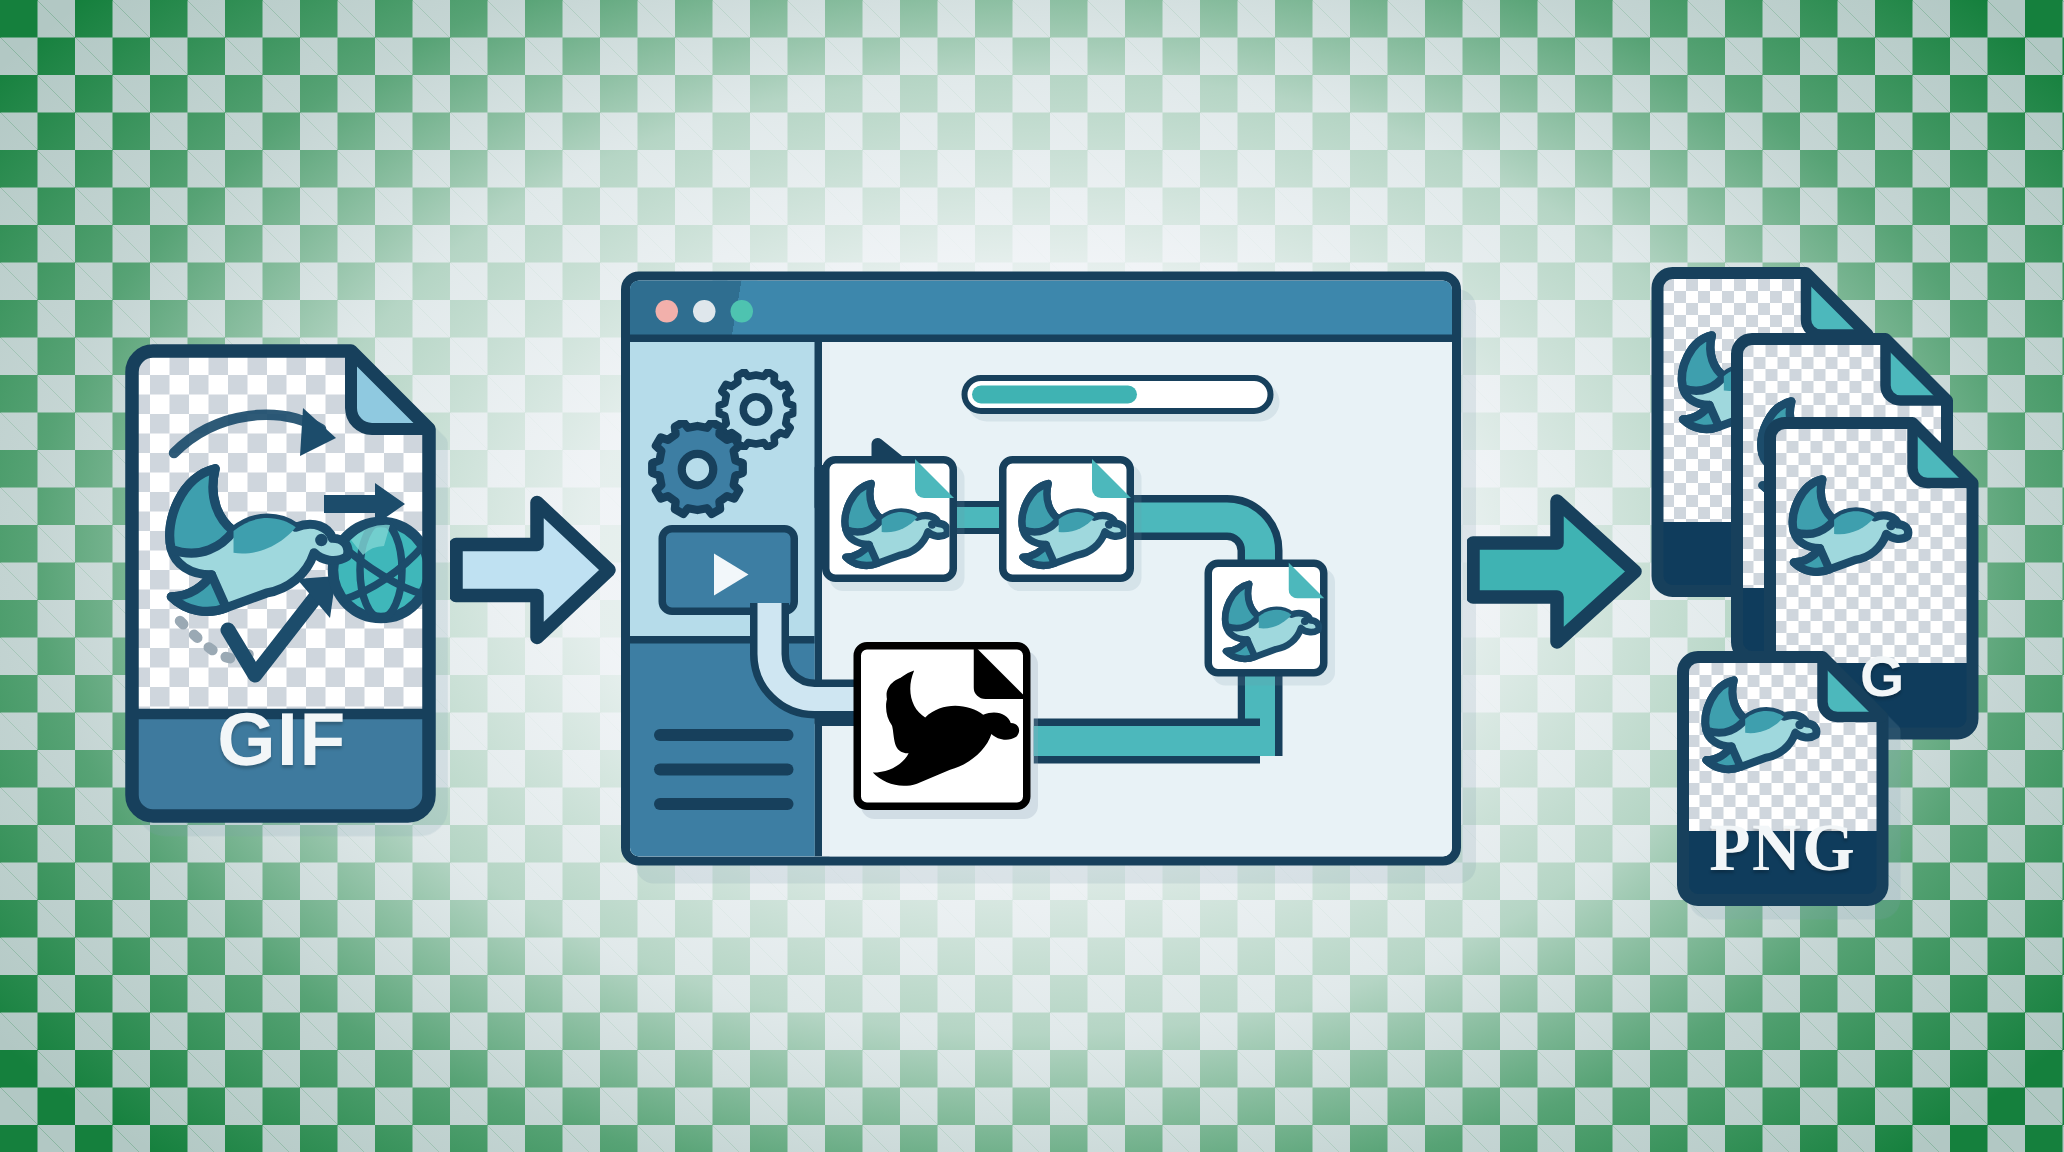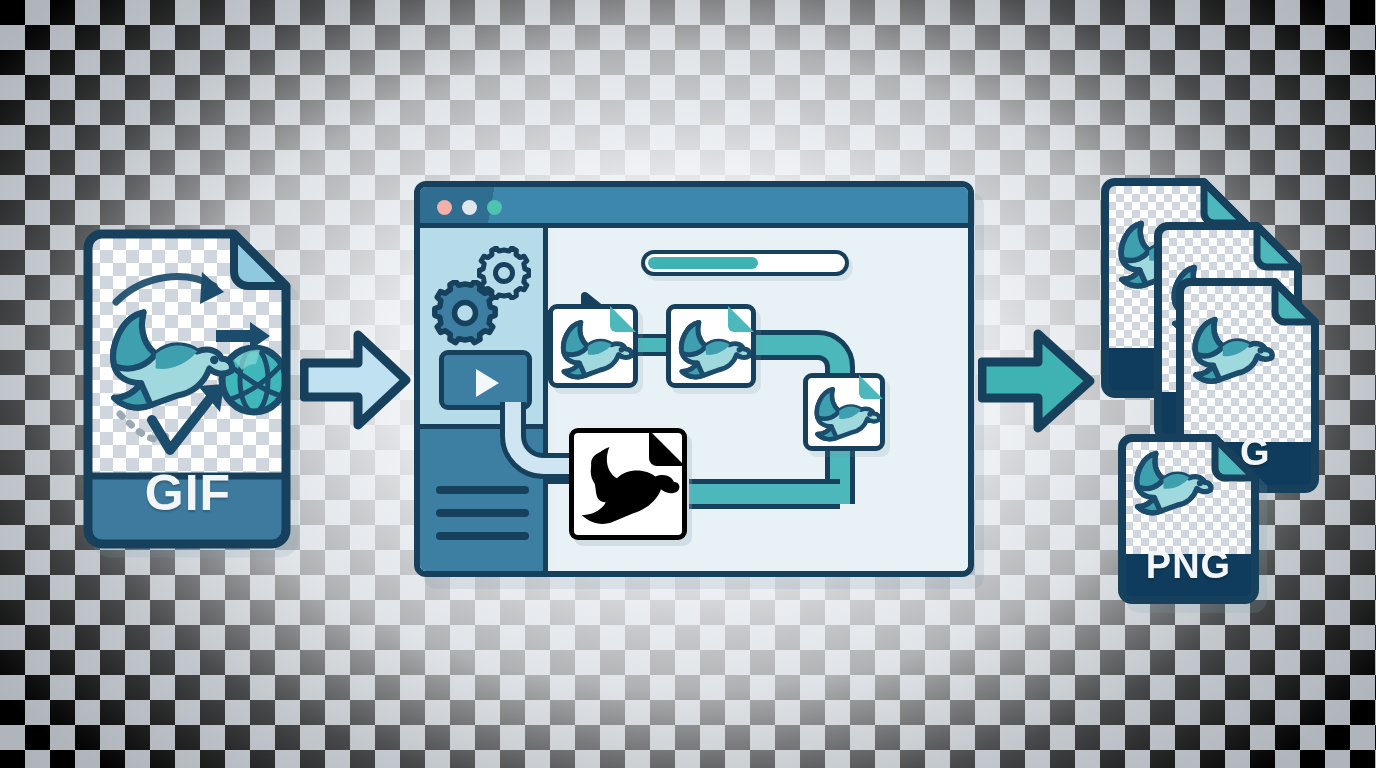--- a/index.html
+++ b/index.html
@@ -5,21 +5,21 @@
   html,body{margin:0;padding:0;}
   body{
     width:1376px;height:768px;overflow:hidden;
     font-family:"Liberation Sans", sans-serif;
     background:#eef1f4;
     position:relative;
   }
   
   #stage{
     position:absolute;inset:0;width:1376px;height:768px;overflow:hidden;
-    background-color:#000000;
+    background-color:#15803d;
   }
   #checker{
     position:absolute;inset:0;
     background-image:
       linear-gradient(45deg,#ced5dc 25%,transparent 25%,transparent 75%,#ced5dc 75%),
       linear-gradient(45deg,#ced5dc 25%,transparent 25%,transparent 75%,#ced5dc 75%);
     background-size:50px 50px;
     background-position:0 0,25px 25px;
     opacity:.85;
   }
@@ -430,16 +430,16 @@
           <path d="M10,46 C6,30 16,6 34,2 C30,18 36,30 44,36 C56,26 70,28 78,34 C88,30 96,34 98,40 C104,40 108,44 106,50 C100,54 92,52 88,48 C84,60 74,68 62,70 L40,78 C30,82 18,80 10,72 C20,72 28,66 32,60 C20,60 12,54 10,46 Z" fill="#9fd8dd" stroke="#1c4c6b" stroke-width="7" stroke-linejoin="round"></path>
           <path d="M10,46 C6,30 16,6 34,2 C30,18 36,30 44,36 C38,44 26,52 10,46 Z" fill="#3e9fae" stroke="#1c4c6b" stroke-width="7" stroke-linejoin="round"></path>
           <path d="M44,36 C56,26 70,28 78,34 C70,44 56,50 44,48 Z" fill="#3e9fae"></path>
           <path d="M32,60 L40,78 C30,82 18,80 10,72 C20,72 28,66 32,60 Z" fill="#3e9fae" stroke="#1c4c6b" stroke-width="7" stroke-linejoin="round"></path>
           <circle cx="92" cy="41" r="4" fill="#1c4c6b"></circle>
         </g>
       </g>
       <path d="M5,14 a10,10 0 0 1 10,-10 H98 L138,44 V156 a10,10 0 0 1 -10,10 H15 a10,10 0 0 1 -10,-10 Z" fill="none" stroke="#17405c" stroke-width="8" stroke-linejoin="round"></path>
       <path d="M98,4 L138,44 H108 a10,10 0 0 1 -10,-10 Z" fill="none" stroke="#17405c" stroke-width="7" stroke-linejoin="round"></path>
     </svg>
-    <div class="label" style="left:5px;width:133px;bottom:12px;height:50px;font-size:38px;">PNG</div>
+    <div class="label" style="left:5px;width:133px;bottom:12px;height:50px;font-size:45px;font-family:Liberation Serif, serif;">PNG</div>
   </div>
 
 </div>
 
 </body></html>

